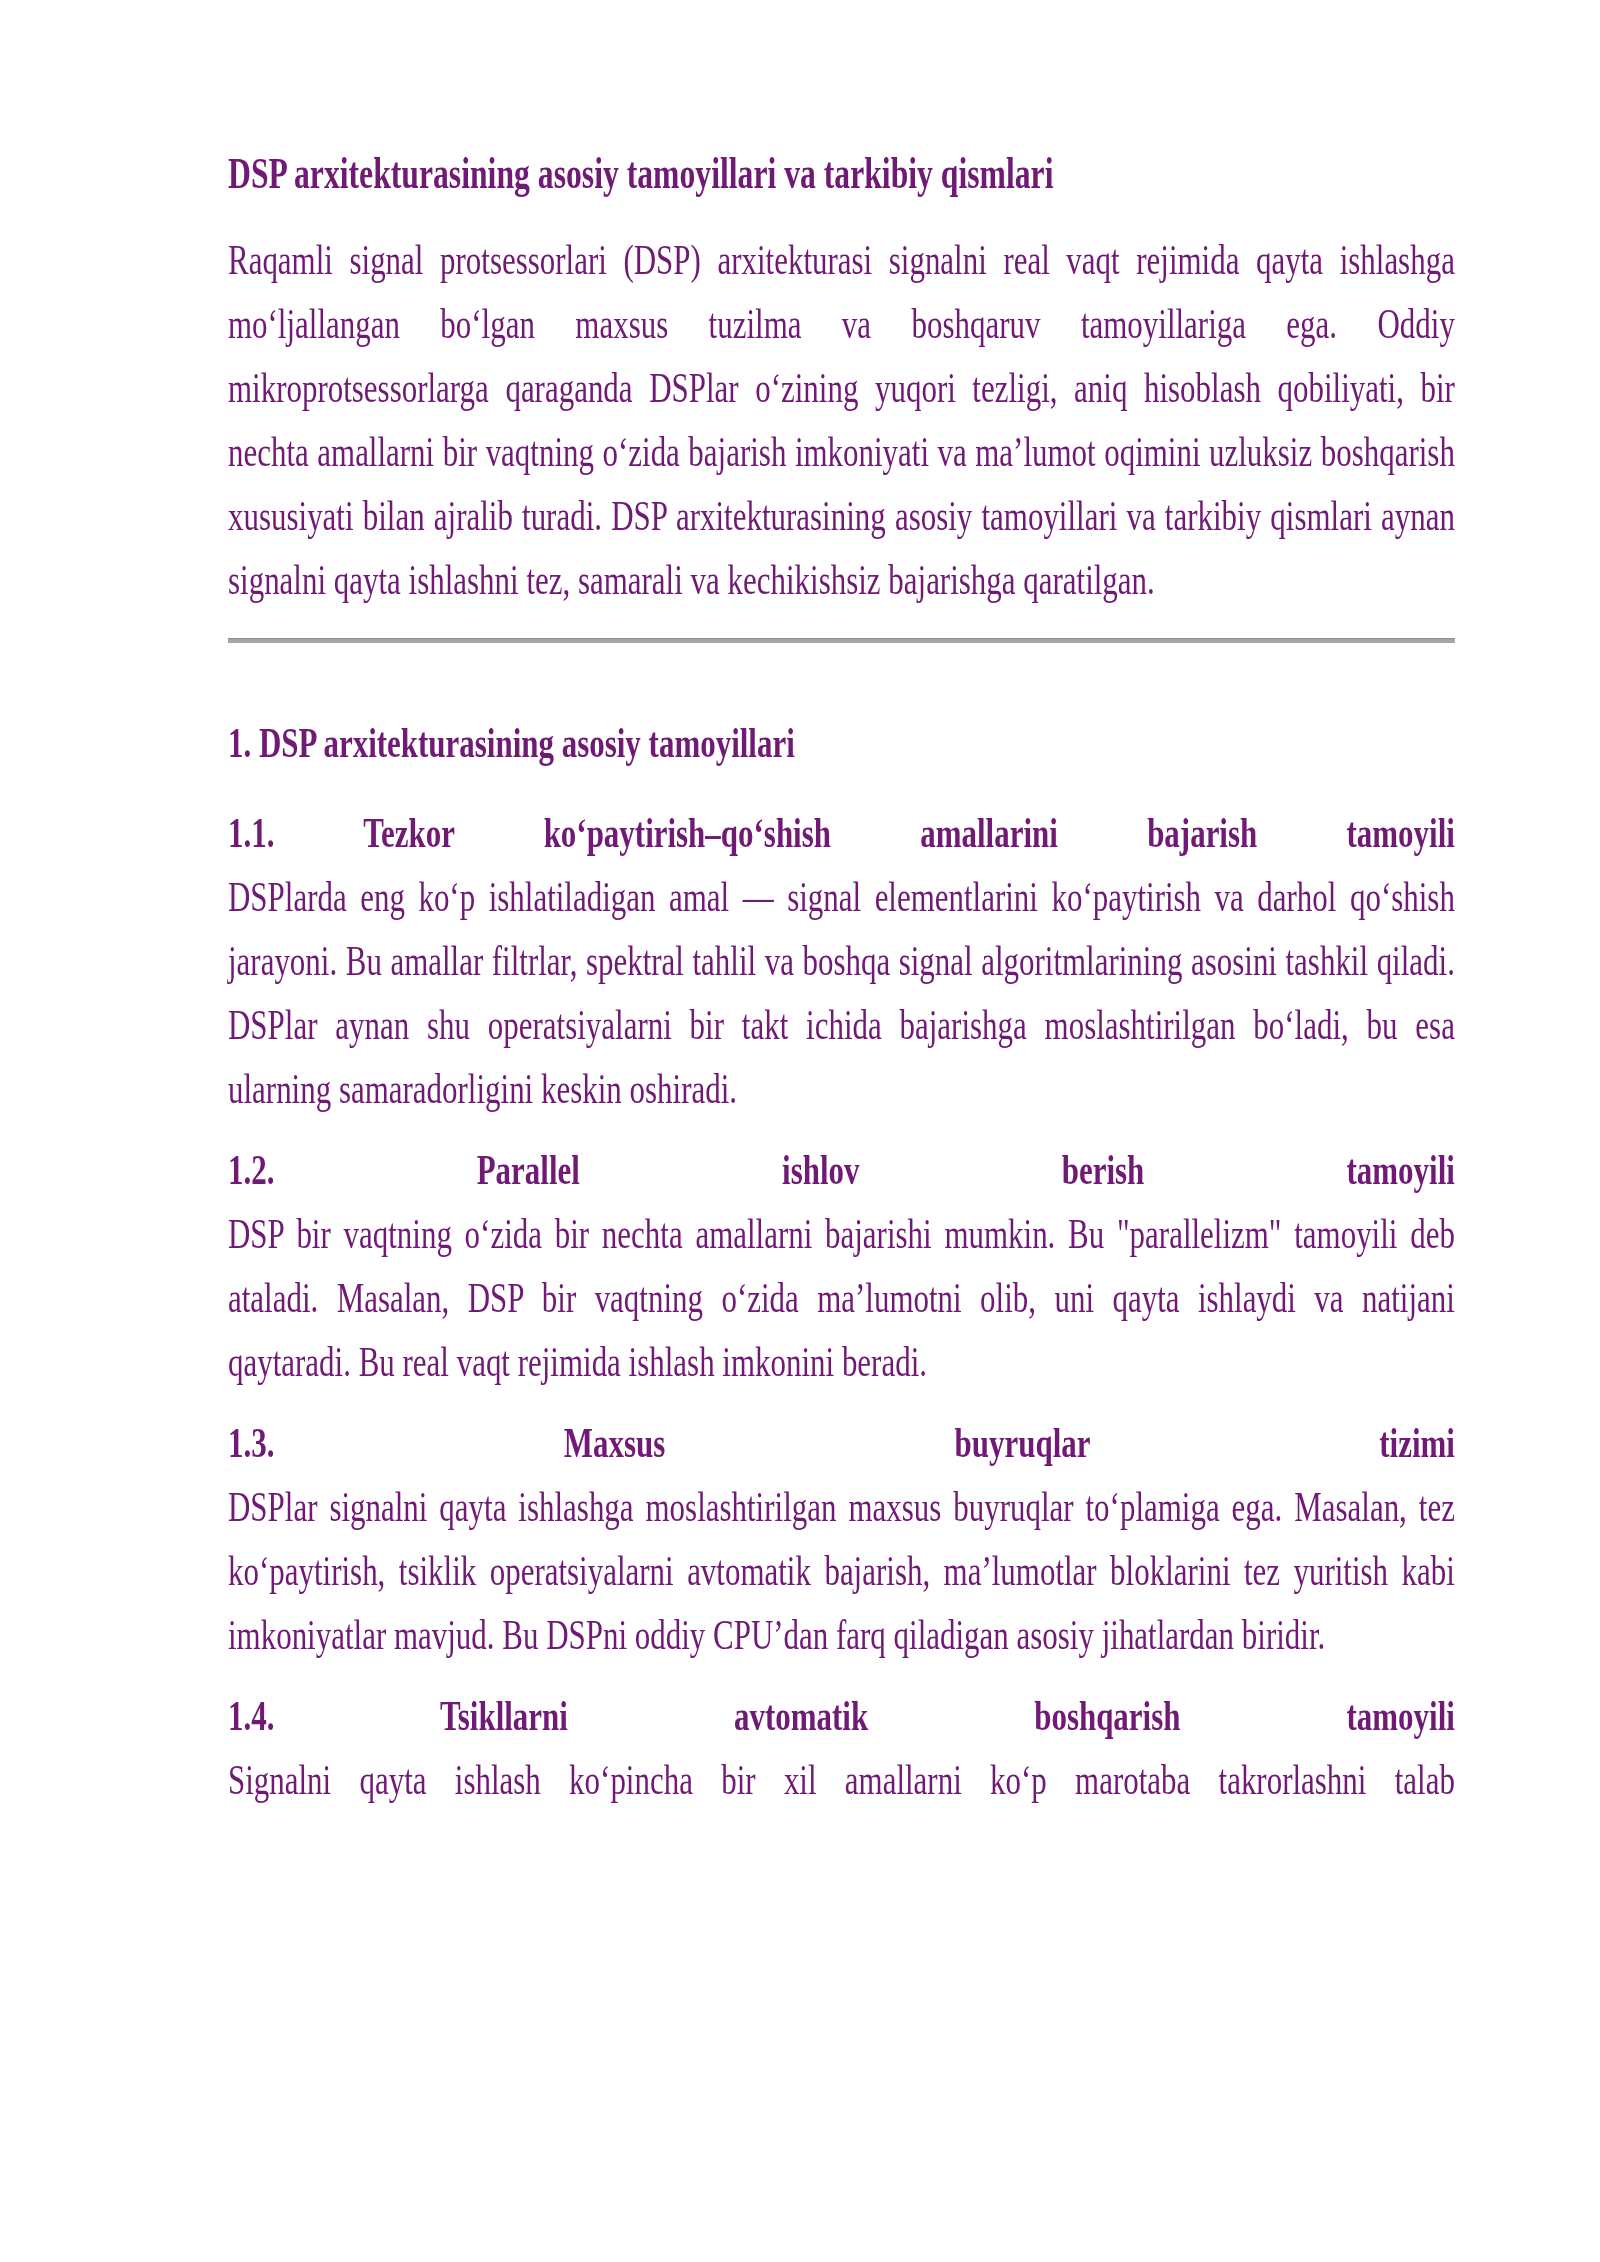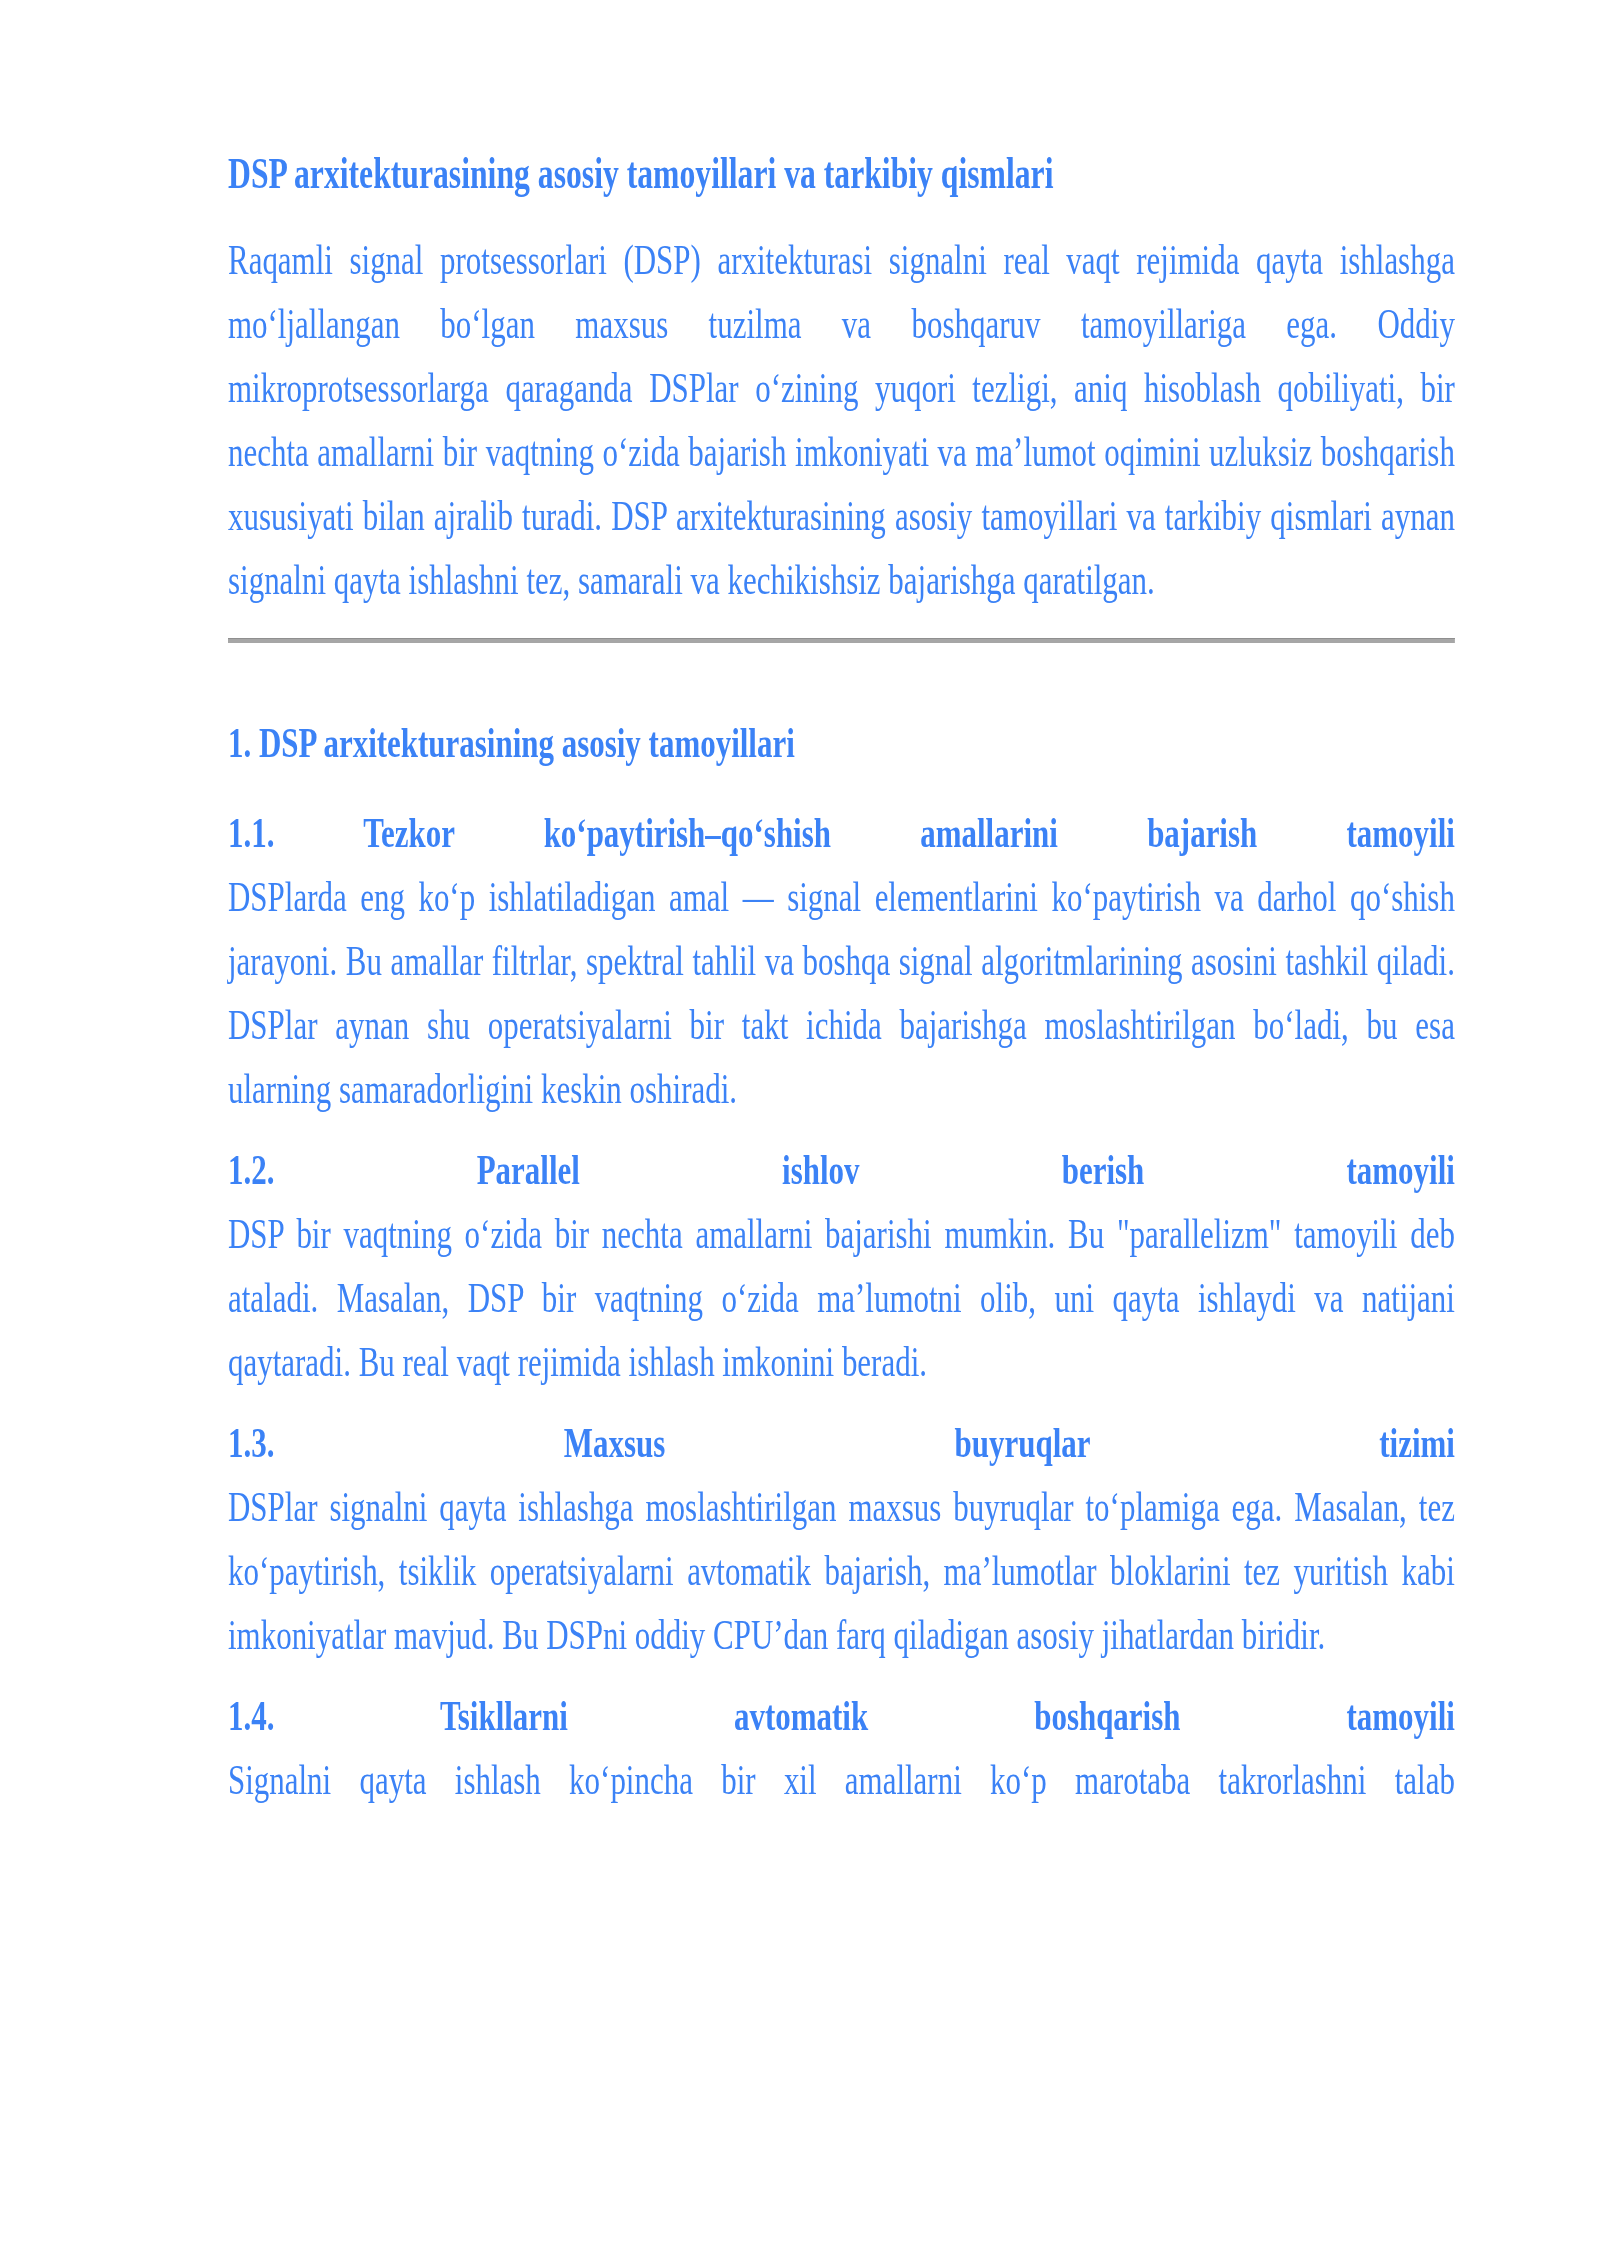--- a/index.html
+++ b/index.html
@@ -7,21 +7,21 @@
     padding: 0;
     background: #ffffff;
   }
   .page {
     position: relative;
     width: 1600px;
     height: 2262px;
     background: #ffffff;
     overflow: hidden;
     font-family: "Liberation Serif", "DejaVu Serif", serif;
-    color: #3b82f6;
+    color: #701a75;
   }
   
   .content {
     position: absolute;
     top: 142px;
     left: 228px;
     width: 1704px;
     transform: scaleX(0.72);
     transform-origin: 0 0;
     font-size: 43px;

